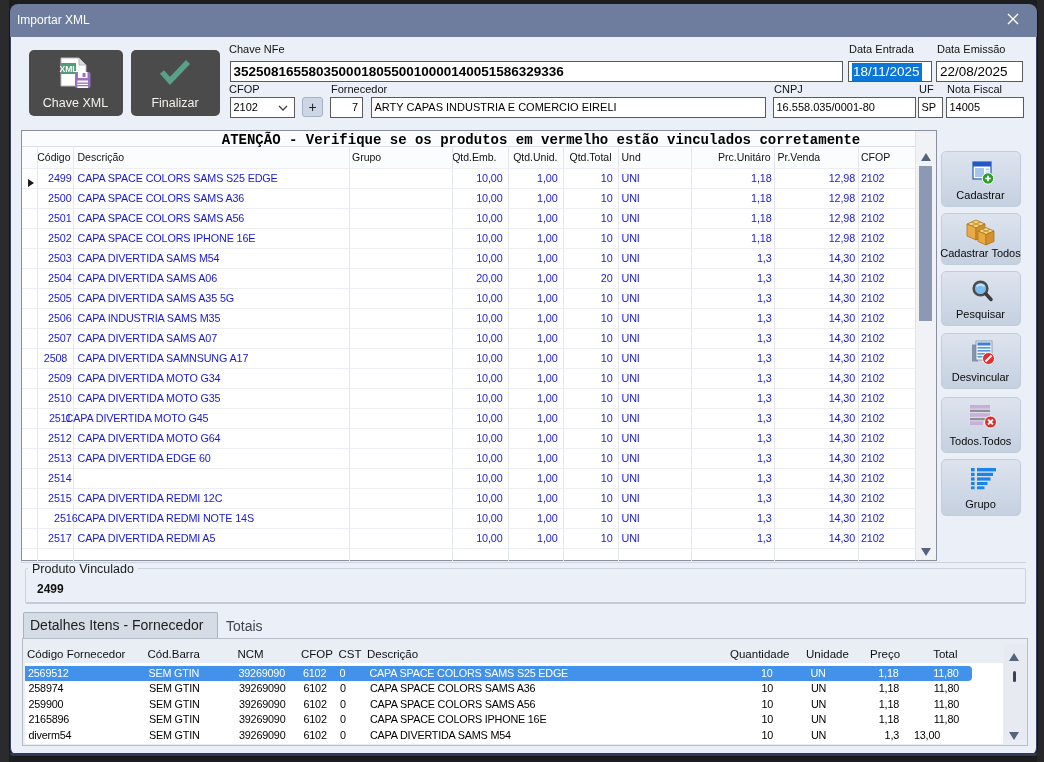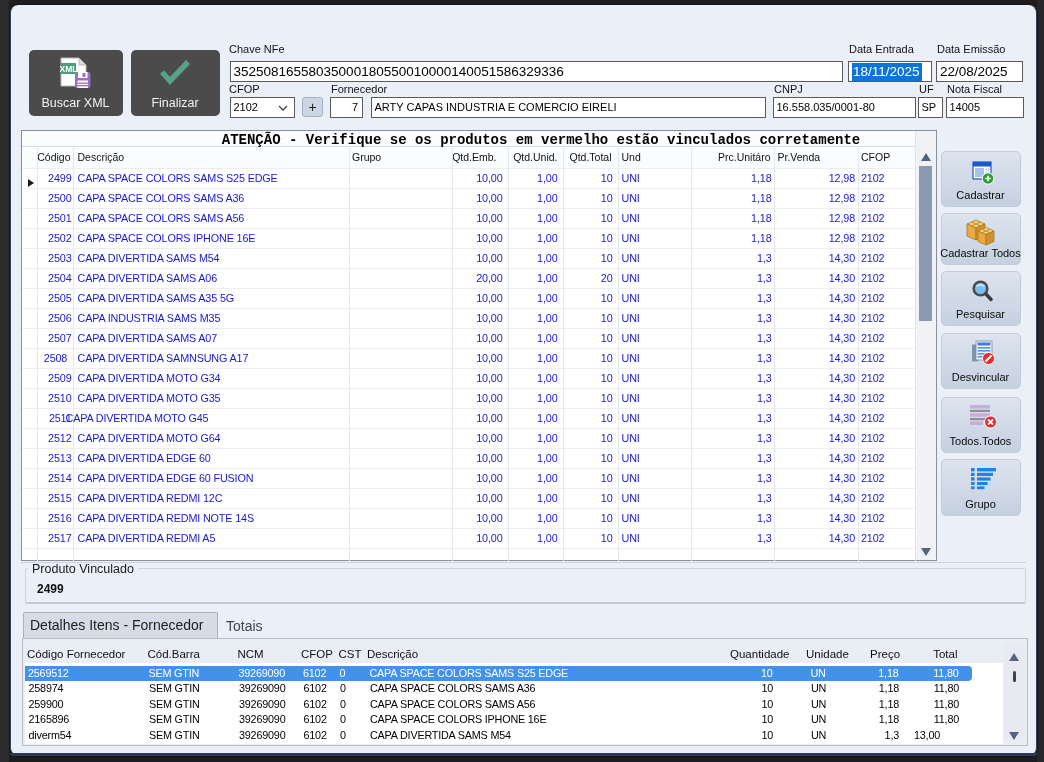--- a/index.html
+++ b/index.html
@@ -31,46 +31,52 @@
 .grow{position:absolute;left:0;width:894px;height:20px;font-size:10.8px;letter-spacing:-0.15px;color:#1818d8;}
 .grow i{position:absolute;font-style:normal;line-height:20px;white-space:nowrap;}
 .bhc{position:absolute;top:0;font-size:11.5px;color:#101010;line-height:17px;white-space:nowrap;}
 .brow{position:absolute;left:3.5px;width:978px;height:15.5px;font-size:10.8px;letter-spacing:-0.2px;color:#000;}
 .brow i{position:absolute;font-style:normal;line-height:15.5px;white-space:nowrap;}
 .tri{position:absolute;width:0;height:0;}
 </style></head><body>
 <div class="abs" id="lstrip"></div>
 <div class="abs" id="rstrip"></div>
 <div class="abs" id="dlg">
+ <div class="abs" id="title">
+      <span>Importar XML</span>
+  <svg class="abs" style="left:997px;top:9px" width="12" height="12" viewBox="0 0 12 12">
+   <path d="M1 1 L11 11 M11 1 L1 11" stroke="#ffffff" stroke-width="1.4"></path>
+      </svg>
+ </div>
 
  <div class="abs dkbtn" style="left:17.5px;top:45px;width:94px;height:66px">
   <svg class="abs" style="left:29px;top:7px" width="34" height="34" viewBox="0 0 34 34">
    <path d="M3 1 h18 l7 7 v21 h-25 z" fill="#ffffff" stroke="#b9b9c2" stroke-width="1"></path>
    <path d="M21 1 l7 7 h-7 z" fill="#dcdce4" stroke="#b9b9c2" stroke-width="1"></path>
    <rect x="3" y="6" width="15" height="11" fill="#4e9e7a"></rect>
    <text x="10.5" y="15" font-size="8.5" font-weight="bold" fill="#fff" text-anchor="middle" font-family="Liberation Sans">XML</text>
    <g>
     <rect x="17" y="15" width="15.5" height="16" rx="2" fill="#9a6fc4"></rect>
     <rect x="20" y="15" width="9.5" height="6" fill="#ffffff"></rect>
     <rect x="24.5" y="16" width="3" height="4" fill="#9a6fc4"></rect>
     <rect x="19.5" y="23.5" width="10.5" height="7.5" fill="#ffffff"></rect>
     <rect x="19.5" y="25.5" width="10.5" height="1.3" fill="#9a6fc4"></rect>
     <rect x="19.5" y="28" width="10.5" height="1.3" fill="#9a6fc4"></rect>
    </g>
   </svg>
-  <span>Buscar XML</span>
+  <span>Chave XML</span>
     </div>
  <div class="abs dkbtn" style="left:119.5px;top:45px;width:89px;height:66px">
   <svg class="abs" style="left:28px;top:10px" width="32" height="28" viewBox="0 0 32 28">
    <path d="M3 12 L11 21 L29 2" stroke="#59a287" stroke-width="5.5" fill="none"></path>
       </svg>
   <span>Finalizar</span>
     </div>
 <div class="abs lbl" style="left:218px;top:38px;width:200px">Chave NFe</div>
-<div class="abs fld " style="left:218.5px;top:55.5px;width:608px;height:19px;">35250816558035000180550010000140051586329336</div>
+<div class="abs fld " style="left:218.5px;top:55.5px;width:608px;height:19px;font-weight:bold;">35250816558035000180550010000140051586329336</div>
 <div class="abs lbl" style="left:838px;top:38px;width:200px">Data Entrada</div>
 <div class="abs fld " style="left:837px;top:55.5px;width:79px;height:19px;"><span style="background:#0a76d8;color:#fff;padding:1px 2px 2px 1px">18/11/2025</span></div>
 <div class="abs lbl" style="left:926px;top:38px;width:200px">Data Emissão</div>
 <div class="abs fld " style="left:925px;top:55.5px;width:82px;height:19px;">22/08/2025</div>
 <div class="abs lbl" style="left:218px;top:78px;width:200px">CFOP</div>
 <div class="abs fld sm" style="left:218.5px;top:92px;width:60px;height:19px;">2102<svg style="position:absolute;right:6px;top:7px" width="10" height="6" viewBox="0 0 10 6">
         <path d="M1 1 L5 5 L9 1" stroke="#404040" stroke-width="1.3" fill="none"></path>
       </svg></div>
 <div class="abs" style="left:291px;top:92px;width:21px;height:20px;background:#ccd6e4;border:1px solid #a5b2c4;border-radius:3px;box-sizing:border-box;text-align:center;font-size:14px;line-height:18px;color:#222">+</div>
 <div class="abs lbl" style="left:320px;top:78px;width:200px">Fornecedor</div>
@@ -270,42 +276,41 @@
 <i style="left:426px;width:55px;text-align:right">10,00</i>
 <i style="left:481px;width:55px;text-align:right">1,00</i>
 <i style="left:536px;width:55px;text-align:right">10</i>
 <i style="left:600px">UNI</i>
 <i style="left:695px;width:55px;text-align:right">1,3</i>
 <i style="left:778.5px;width:55px;text-align:right">14,30</i>
 <i style="left:839.5px">2102</i>
 </div>
 <div class="grow" style="top:337.5px">
 <i style="left:18px;width:32px;text-align:right">2514</i>
-<i style="left:56px">CAPA DIVERTIDA EDGE 60 FUSION</i>
 <i style="left:426px;width:55px;text-align:right">10,00</i>
 <i style="left:481px;width:55px;text-align:right">1,00</i>
 <i style="left:536px;width:55px;text-align:right">10</i>
 <i style="left:600px">UNI</i>
 <i style="left:695px;width:55px;text-align:right">1,3</i>
 <i style="left:778.5px;width:55px;text-align:right">14,30</i>
 <i style="left:839.5px">2102</i>
 </div>
 <div class="grow" style="top:357.5px">
 <i style="left:18px;width:32px;text-align:right">2515</i>
 <i style="left:56px">CAPA DIVERTIDA REDMI 12C</i>
 <i style="left:426px;width:55px;text-align:right">10,00</i>
 <i style="left:481px;width:55px;text-align:right">1,00</i>
 <i style="left:536px;width:55px;text-align:right">10</i>
 <i style="left:600px">UNI</i>
 <i style="left:695px;width:55px;text-align:right">1,3</i>
 <i style="left:778.5px;width:55px;text-align:right">14,30</i>
 <i style="left:839.5px">2102</i>
 </div>
 <div class="grow" style="top:377.5px">
-<i style="left:18px;width:32px;text-align:right">2516</i>
+<i style="left:24px;width:32px;text-align:right">2516</i>
 <i style="left:56px">CAPA DIVERTIDA REDMI NOTE 14S</i>
 <i style="left:426px;width:55px;text-align:right">10,00</i>
 <i style="left:481px;width:55px;text-align:right">1,00</i>
 <i style="left:536px;width:55px;text-align:right">10</i>
 <i style="left:600px">UNI</i>
 <i style="left:695px;width:55px;text-align:right">1,3</i>
 <i style="left:778.5px;width:55px;text-align:right">14,30</i>
 <i style="left:839.5px">2102</i>
 </div>
 <div class="grow" style="top:397.5px">

